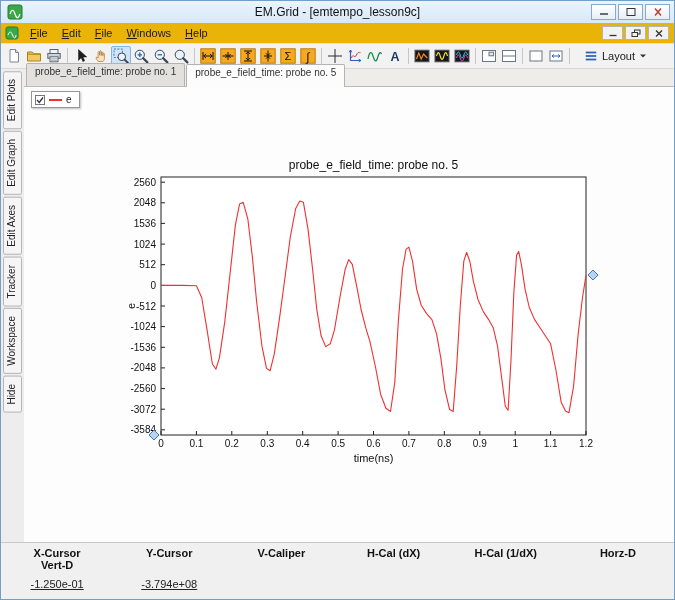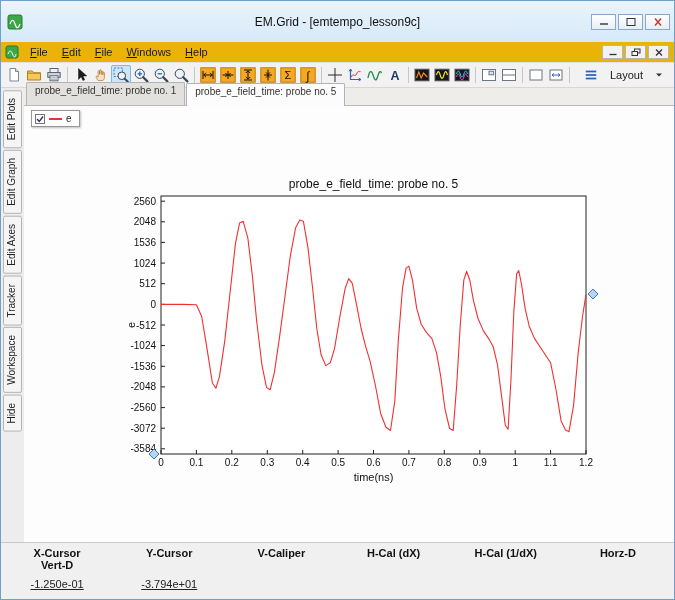--- a/index.html
+++ b/index.html
@@ -3,21 +3,21 @@
 <meta charset="utf-8">
 <style>
   * { margin:0; padding:0; box-sizing:border-box; }
   html,body { width:675px; height:600px; overflow:hidden; }
   body { font-family:"Liberation Sans", sans-serif; font-size:11px; background:#e4e4e4; color:#1a1a1a; }
 
   .window { position:absolute; inset:0; width:675px; height:600px; border:1px solid #6f9fca;
             background:#f0f0f0; display:flex; flex-direction:column; }
 
   
-  .titlebar { height:41px; background:linear-gradient(#eaf4fc,#d6e9f8); display:flex;
+  .titlebar { height:22px; background:linear-gradient(#eaf4fc,#d6e9f8); display:flex;
               align-items:center; position:relative; flex:0 0 auto; }
   .title-text { position:absolute; left:0; right:0; text-align:center; font-size:12px; color:#111; }
   .app-icon { width:16px; height:16px; margin-left:6px; z-index:1; }
   .win-controls { margin-left:auto; display:flex; z-index:1; margin-right:4px; gap:2px; }
   .win-btn { width:25px; height:16px; border:1px solid #8aa8c8; background:linear-gradient(#ffffff,#e7eef6);
              display:flex; align-items:center; justify-content:center; }
 
   
   .menubar { height:21px; background:#eab308; display:flex; align-items:center;
              border-bottom:1px solid #e2e2e2; flex:0 0 auto; padding-left:4px; }
@@ -30,21 +30,21 @@
              display:flex; align-items:center; justify-content:center; }
 
   
   .toolbar { height:25px; background:#f2f2f2; border-bottom:1px solid #d7d7d7; display:flex;
              align-items:center; padding-left:3px; flex:0 0 auto; }
   .tool-strip { display:flex; align-items:center; }
   .tool-btn { width:20px; height:20px; display:flex; align-items:center; justify-content:center;
               border:1px solid transparent; border-radius:2px; }
   .tool-btn.selected { background:#cfe4f7; border-color:#84b6e0; }
   .tool-sep { width:1px; height:16px; background:#c6c6c6; margin:0 3px; }
-  .layout-btn { display:flex; align-items:center; gap:12px; padding:2px 6px; margin-left:4px;
+  .layout-btn { display:flex; align-items:center; gap:4px; padding:2px 6px; margin-left:4px;
                 border:1px solid transparent; border-radius:2px; font-size:11px; }
 
   
   .main { flex:1 1 auto; display:flex; min-height:0; }
   .side-tabs { width:23px; background:#ededed; padding-top:2px; display:flex; flex-direction:column;
                gap:2px; align-items:center; flex:0 0 auto; }
   .side-tab { writing-mode:vertical-rl; transform:rotate(180deg); background:#f5f5f5;
               border:1px solid #b5b5b5; border-radius:2px; font-size:10px; color:#222;
               padding:7px 2px; width:19px; text-align:center; white-space:nowrap; }
   .doc-area { flex:1; display:flex; flex-direction:column; min-width:0; background:#fcfcfc; }
@@ -413,21 +413,21 @@
         <div>X-Cursor</div>
         <div>Y-Cursor</div>
         <div>V-Caliper</div>
         <div>H-Cal (dX)</div>
         <div>H-Cal (1/dX)</div>
         <div>Horz-D</div>
         <div>Vert-D</div>
       </div>
     <div class="status-row values" id="status-values">
         <div>-1.250e-01</div>
-        <div>-3.794e+01</div>
+        <div>-3.794e+08</div>
         <div></div>
         <div></div>
         <div></div>
         <div></div>
         <div></div>
       </div>
   </div>
 
 </div>
 

